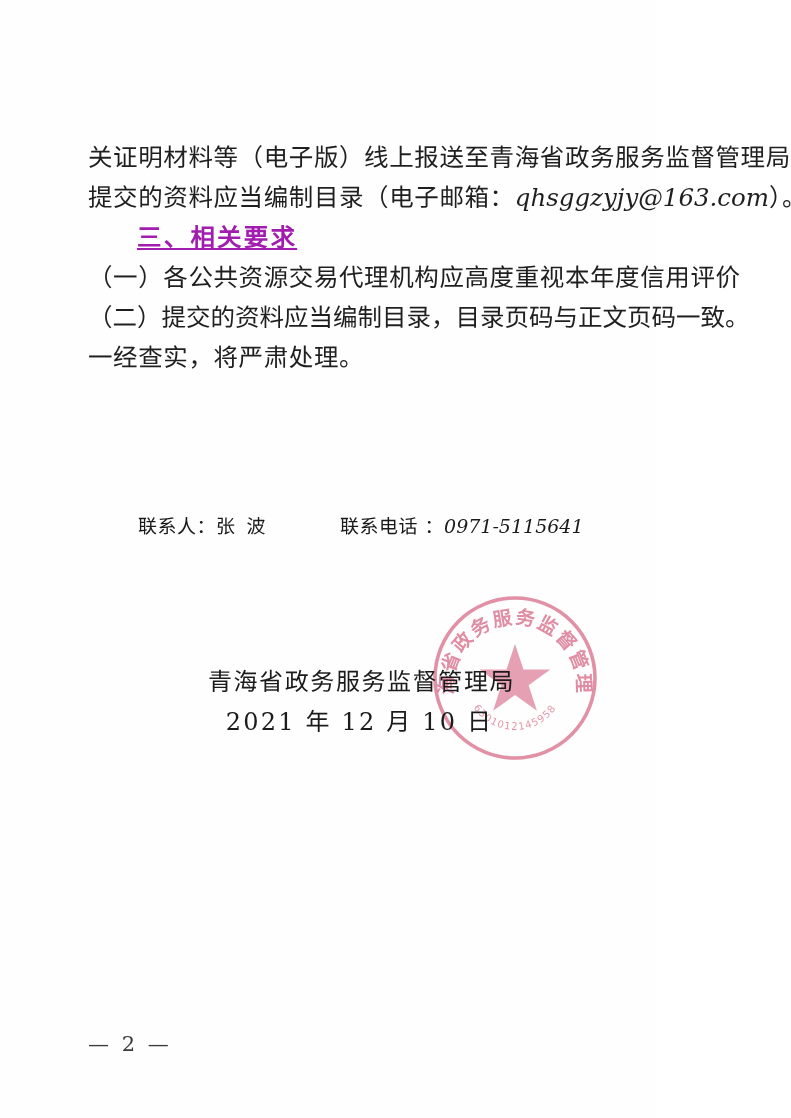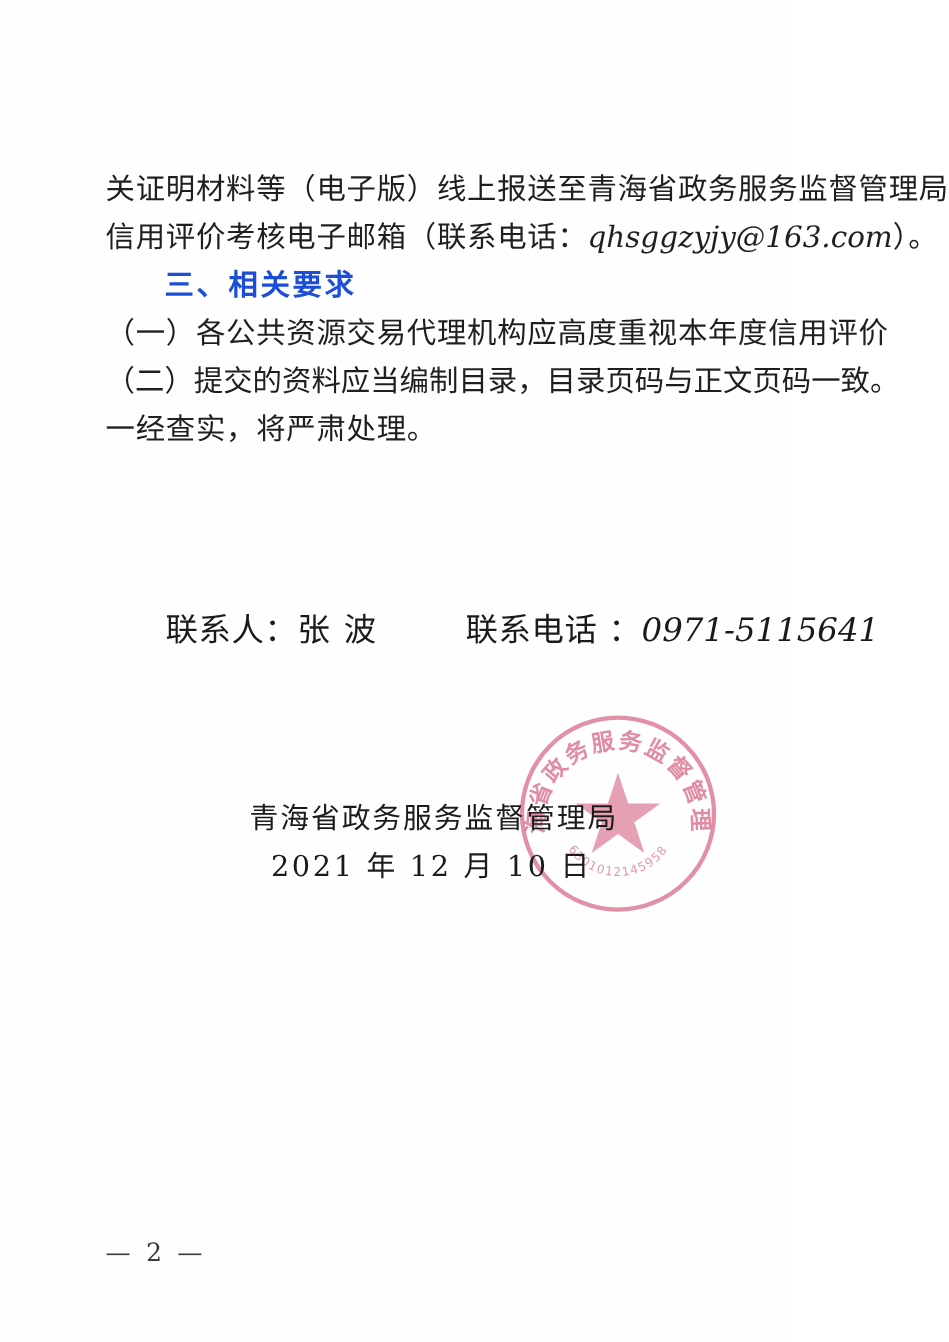--- a/index.html
+++ b/index.html
@@ -43,36 +43,37 @@
 
   .line.tight { letter-spacing: 0px; }
 
   .heading {
     font-size: 24.5px;
     line-height: 40px;
     font-weight: bold;
     letter-spacing: 2.2px;
     text-indent: 2.0em;
     font-family: "DejaVu Sans", "Liberation Sans", sans-serif;
-    color: #1d4ed8;
+    color: #a21caf;
+    text-decoration: underline;
   }
 
   
   .ascii {
     font-family: "DejaVu Serif", "Liberation Serif", serif;
     letter-spacing: 0px;
     font-style: italic;
   }
 
   
   .contact-line {
     position: absolute;
     left: 138px;
     top: 507px;
-    font-size: 27px;
+    font-size: 19px;
     line-height: 38px;
     white-space: nowrap;
     letter-spacing: 0.5px;
     text-align: right;
   }
   .contact-gap { display: inline-block; width: 74px; }
   .name-gap { display: inline-block; width: 11px; }
 
   
   .signature {
@@ -124,21 +125,21 @@
 </style>
 </head>
 <body>
 
 <div class="page">
 
   <div class="doc-body">
 
     <div class="line">关证明材料等（电子版）线上报送至青海省政务服务监督管理局</div>
 
-    <div class="line"><span>信用评价考核电子邮箱（联系电话：</span><span class="ascii">qhsggzyjy@163.com</span><span>）。</span></div>
+    <div class="line"><span>提交的资料应当编制目录（电子邮箱：</span><span class="ascii">qhsggzyjy@163.com</span><span>）。</span></div>
 
     <div class="heading">三、相关要求</div>
 
     <div class="line">（一）各公共资源交易代理机构应高度重视本年度信用评价</div>
     <div class="line tight">（二）提交的资料应当编制目录，目录页码与正文页码一致。</div>
 
     <div class="line">一经查实，将严肃处理。</div>
 
   </div>
 

